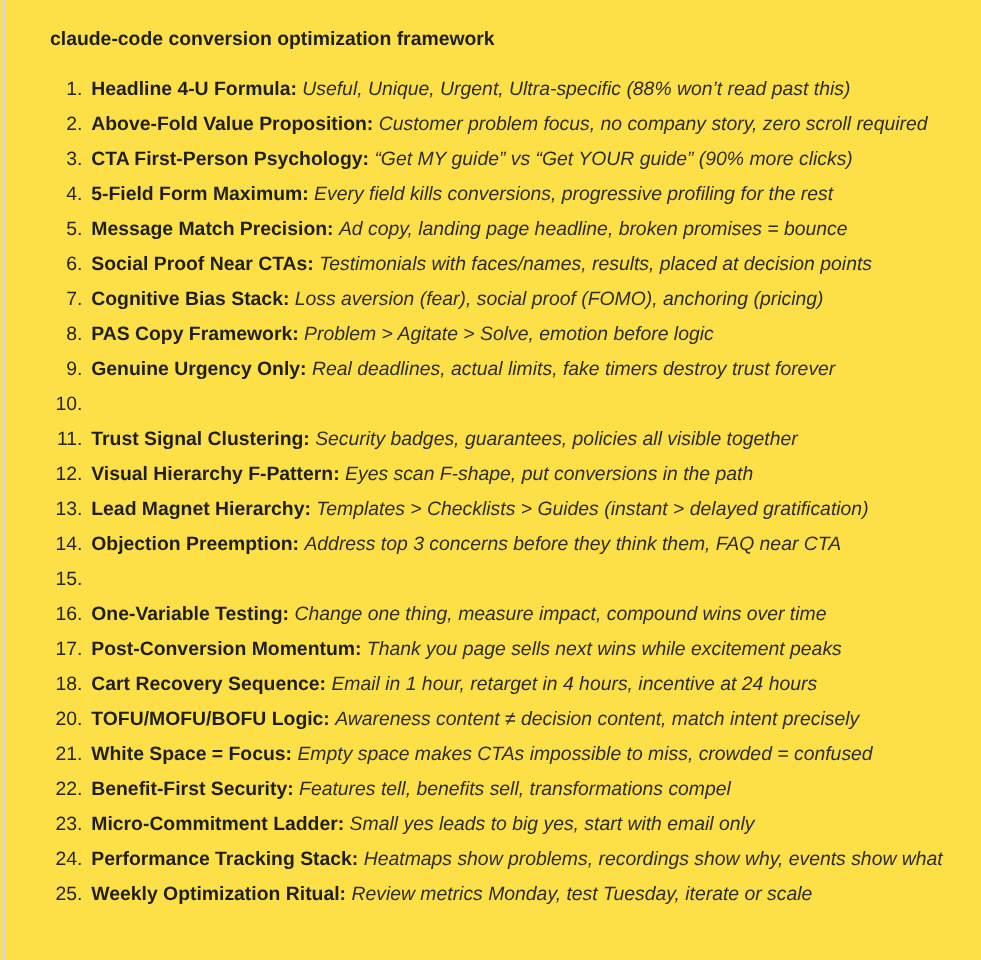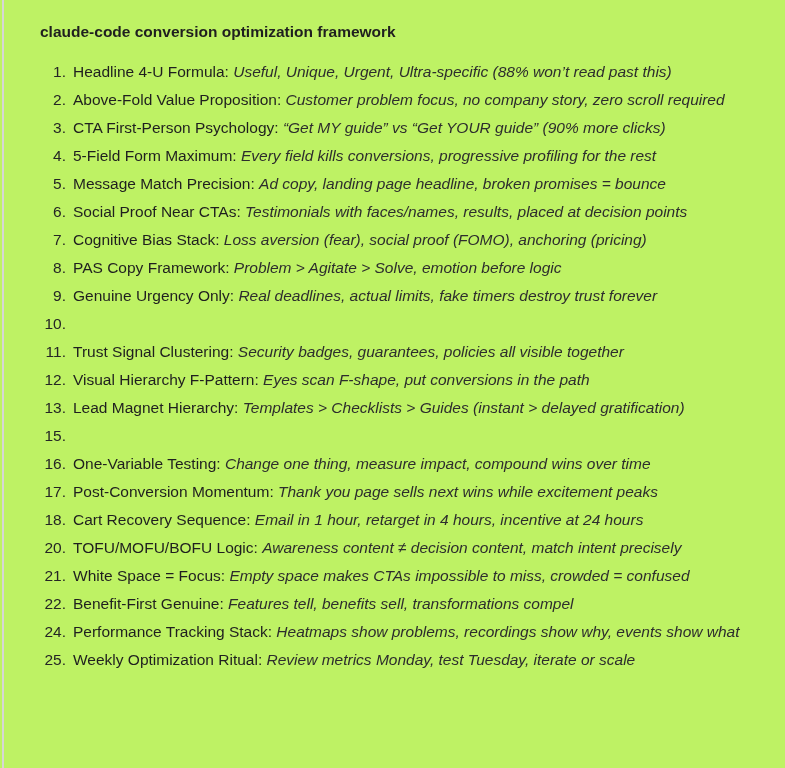--- a/index.html
+++ b/index.html
@@ -5,21 +5,21 @@
   * { box-sizing: border-box; }
   html, body {
     margin: 0;
     padding: 0;
     background: #ffffff;
   }
   .page {
     position: relative;
     width: 785px;
     height: 768px;
-    background: #bef264;
+    background: #fde047;
     overflow: hidden;
     font-family: "Liberation Sans", sans-serif;
     color: #252525;
   }
   .left-border {
     position: absolute;
     left: 2px;
     top: 0;
     width: 2px;
     height: 100%;
@@ -48,21 +48,21 @@
   .num {
     flex: 0 0 26px;
     text-align: right;
     margin-right: 7px;
     color: #252525;
   }
   .item-body {
     margin: 0;
   }
   .item-body strong {
-    font-weight: 400;
+    font-weight: 700;
     color: #1f1f1f;
   }
   .item-body .desc {
     color: #2d2d2d;
     font-style: italic;
   }
 </style>
 </head>
 <body>
 
@@ -117,20 +117,24 @@
     </li>
     <li>
       <span class="num">12.</span>
       <p class="item-body"><strong>Visual Hierarchy F-Pattern:</strong> <span class="desc">Eyes scan F-shape, put conversions in the path</span></p>
     </li>
     <li>
       <span class="num">13.</span>
       <p class="item-body"><strong>Lead Magnet Hierarchy:</strong> <span class="desc">Templates &gt; Checklists &gt; Guides (instant &gt; delayed gratification)</span></p>
     </li>
     <li>
+      <span class="num">14.</span>
+      <p class="item-body"><strong>Objection Preemption:</strong> <span class="desc">Address top 3 concerns before they think them, FAQ near CTA</span></p>
+    </li>
+    <li>
       <span class="num">15.</span>
     </li>
     <li>
       <span class="num">16.</span>
       <p class="item-body"><strong>One-Variable Testing:</strong> <span class="desc">Change one thing, measure impact, compound wins over time</span></p>
     </li>
     <li>
       <span class="num">17.</span>
       <p class="item-body"><strong>Post-Conversion Momentum:</strong> <span class="desc">Thank you page sells next wins while excitement peaks</span></p>
     </li>
@@ -141,21 +145,25 @@
     <li>
       <span class="num">20.</span>
       <p class="item-body"><strong>TOFU/MOFU/BOFU Logic:</strong> <span class="desc">Awareness content ≠ decision content, match intent precisely</span></p>
     </li>
     <li>
       <span class="num">21.</span>
       <p class="item-body"><strong>White Space = Focus:</strong> <span class="desc">Empty space makes CTAs impossible to miss, crowded = confused</span></p>
     </li>
     <li>
       <span class="num">22.</span>
-      <p class="item-body"><strong>Benefit-First Genuine:</strong> <span class="desc">Features tell, benefits sell, transformations compel</span></p>
+      <p class="item-body"><strong>Benefit-First Security:</strong> <span class="desc">Features tell, benefits sell, transformations compel</span></p>
+    </li>
+    <li>
+      <span class="num">23.</span>
+      <p class="item-body"><strong>Micro-Commitment Ladder:</strong> <span class="desc">Small yes leads to big yes, start with email only</span></p>
     </li>
     <li>
       <span class="num">24.</span>
       <p class="item-body"><strong>Performance Tracking Stack:</strong> <span class="desc">Heatmaps show problems, recordings show why, events show what</span></p>
     </li>
     <li>
       <span class="num">25.</span>
       <p class="item-body"><strong>Weekly Optimization Ritual:</strong> <span class="desc">Review metrics Monday, test Tuesday, iterate or scale</span></p>
     </li>
   </ol>

